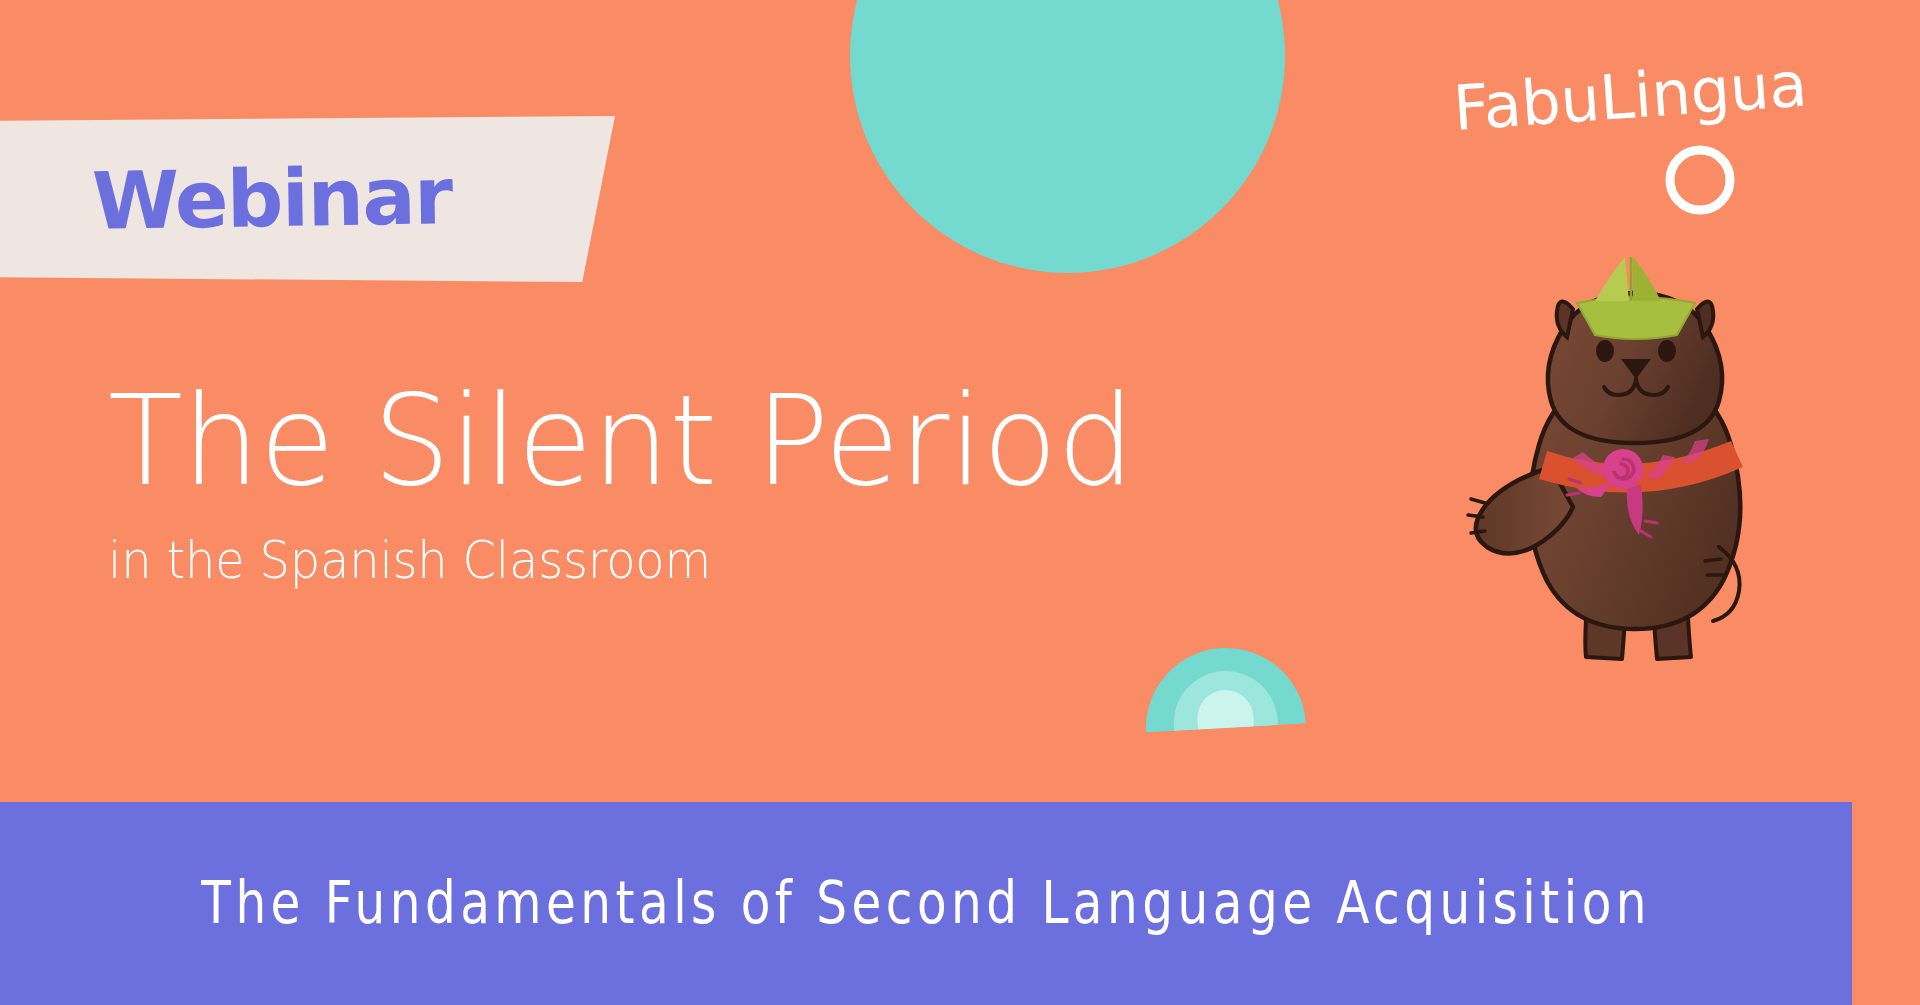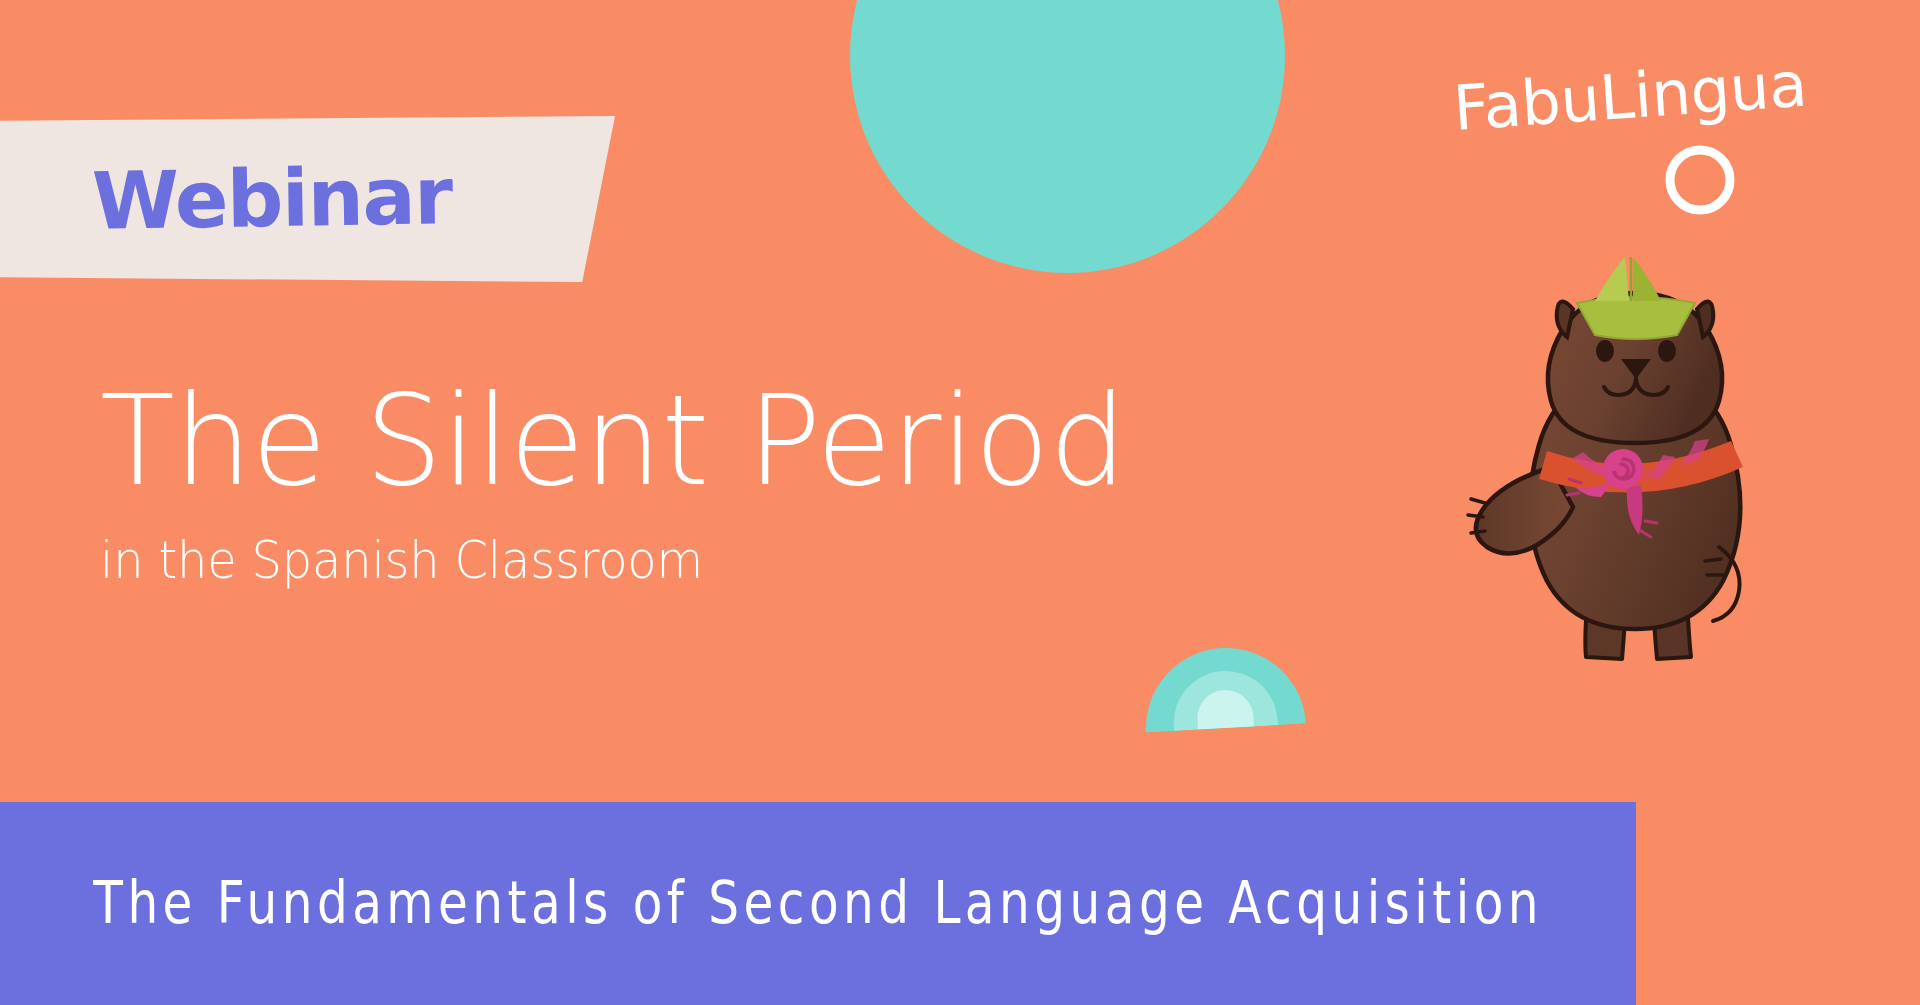--- a/index.html
+++ b/index.html
@@ -56,21 +56,21 @@
     font-size:79px;
     letter-spacing:-1.5px;
     color:#6C6FDE;
     line-height:1;
     transform:rotate(-0.9deg);
   }
 
   
   .headline-block {
     position:absolute;
-    left:100px; top:378px;
+    left:108px; top:378px;
     width:1080px;
   }
   .headline {
     font-family:"DejaVu Sans", sans-serif;
     font-weight:300;
     font-size:125px;
     line-height:1.0;
     color:#FFFFFF;
     letter-spacing:-0.5px;
     white-space:nowrap;
@@ -103,21 +103,21 @@
     position:absolute;
     left:1455px; top:255px;
     width:360px; height:430px;
   }
   .mascot svg { display:block; }
 
   
   .footer-band {
     position:absolute;
     left:0; top:802px;
-    width:1636px; height:203px;
+    width:1852px; height:203px;
     background:#6C6FDE;
     display:flex; align-items:center; justify-content:center;
   }
   .footer-text {
     font-family:"DejaVu Sans", sans-serif;
     font-weight:400;
     font-size:49px;
     letter-spacing:4.5px;
     color:#FFFFFF;
     white-space:nowrap;

